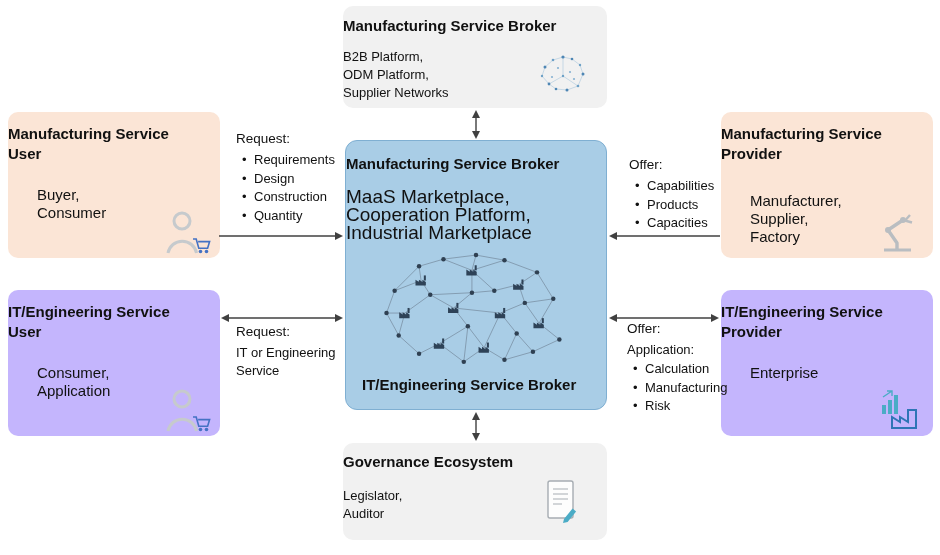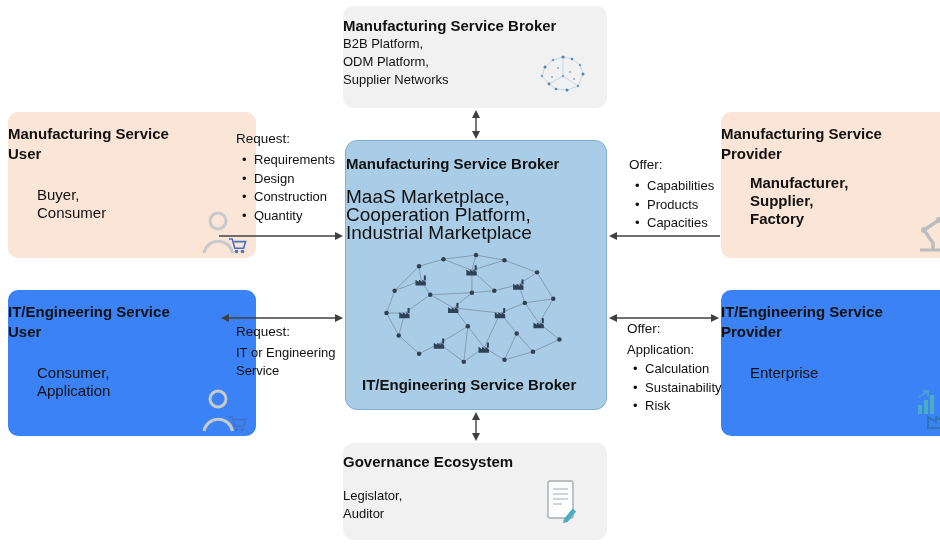--- a/index.html
+++ b/index.html
@@ -1,29 +1,29 @@
 <!DOCTYPE html>
 <html><head>
 <meta charset="utf-8">
 <style>
   * { margin:0; padding:0; box-sizing:border-box; }
   html,body { background:#ffffff; font-family:"Liberation Sans", sans-serif; color:#111111; }
   .canvas { position:relative; width:940px; height:555px; background:#ffffff; overflow:hidden; }
 
   .box { position:absolute; border-radius:10px; text-align:left; }
-  .side-box { width:248px; height:146px; }
+  .side-box { width:212px; height:146px; }
   .peach { background:#fbe5d6; }
-  .lblue { background:#3b82f6; }
+  .lblue { background:#c4b5fd; }
   .graybox { background:#f1f1f1; }
   .center-box { left:345px; top:140px; width:262px; height:270px; background:#a9cde6; border:1px solid #7fafd2; border-radius:12px; }
 
   .box-title { font-weight:bold; font-size:15px; line-height:20px; margin-top:12px; }
   .box-body { font-size:15px; line-height:18px; margin-top:22px;padding-left:29px; }
   .gray-title { font-weight:bold; font-size:15px; line-height:19px; margin-top:10px; }
-  .gray-body { font-size:13px; line-height:18px; }
+  .gray-body { font-size:13px; line-height:18px; margin-top:13px; }
 
   .center-title-top { font-weight:bold; font-size:15px; margin-top:14px; }
   .center-body { font-size:19px; line-height:18px; margin-top:16px; }
   .center-title-bottom { position:absolute; bottom:16px; left:4px; right:0; font-weight:bold; font-size:15px;padding-left:12px; }
   .net-graphic { display:block; margin:8px auto 0 auto; }
 
   .corner-icon { position:absolute; }
 
   .arrow-label { position:absolute; font-size:13px; line-height:18px; text-align:left; }
   .arrow-label .heading { font-weight:normal; font-size:13.5px; margin-bottom:3px; }
@@ -162,21 +162,21 @@
       <circle cx="34.5" cy="43.5" r="1.8" fill="#4472c4"></circle>
       <circle cx="40.5" cy="43.5" r="1.8" fill="#4472c4"></circle>
     </svg>
   </div>
 
   <div class="box side-box peach" style="left:721px; top:112px;">
     <div class="box-title">
       <div>Manufacturing Service</div>
       <div>Provider</div>
     </div>
-    <div class="box-body" style="margin-top:10px;font-weight:bold;">
+    <div class="box-body" style="margin-top:28px;">
       <div>Manufacturer,</div>
       <div>Supplier,</div>
       <div>Factory</div>
     </div>
     <svg class="corner-icon" style="right:8px; bottom:4px;" width="50" height="48" viewBox="0 0 50 48">
       <path d="M9 44 h27" stroke="#b9bdc1" stroke-width="3" fill="none"></path>
       <path d="M22 44 v-7 l-9-13 15-10" stroke="#b9bdc1" stroke-width="3.4" fill="none" stroke-linejoin="round"></path>
       <circle cx="13" cy="24" r="3" fill="#b9bdc1"></circle>
       <circle cx="28" cy="14" r="3" fill="#b9bdc1"></circle>
       <path d="M28 14 l9 2.5 M35 9 l-4 4.5" stroke="#b9bdc1" stroke-width="2.4" fill="none"></path>
@@ -218,21 +218,21 @@
     <div class="heading">Offer:</div>
     <div class="bullet-item">Capabilities</div>
     <div class="bullet-item">Products</div>
     <div class="bullet-item">Capacities</div>
   </div>
 
   <div class="arrow-label" style="left:627px; top:320px; width:115px;">
     <div class="heading">Offer:</div>
     <div class="subheading">Application:</div>
     <div class="bullet-item">Calculation</div>
-    <div class="bullet-item">Sustainability</div>
+    <div class="bullet-item">Manufacturing</div>
     <div class="bullet-item">Risk</div>
   </div>
 
   <svg class="overlay" width="940" height="555" viewBox="0 0 940 555">
     <g stroke="#404040" stroke-width="1.4" fill="#404040">
 
       <g>
         <line x1="219" y1="236" x2="336" y2="236"></line>
         <path d="M343 236 L335 232 L335 240 Z" stroke="none"></path>
       </g>

